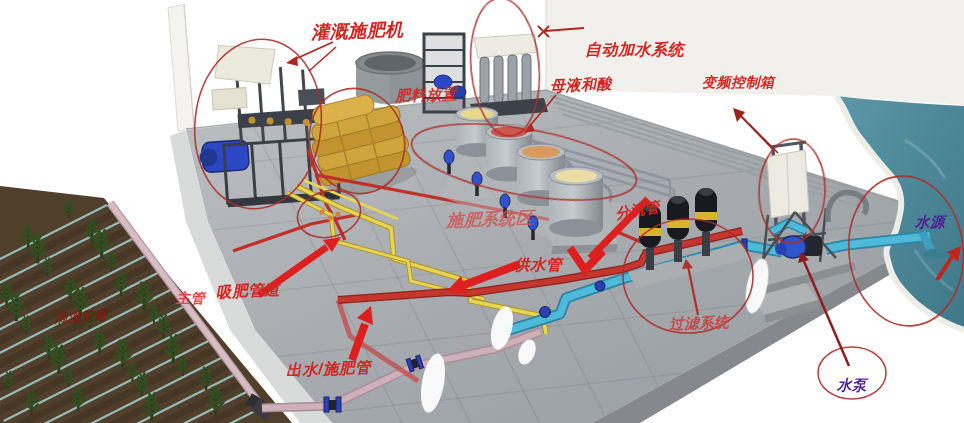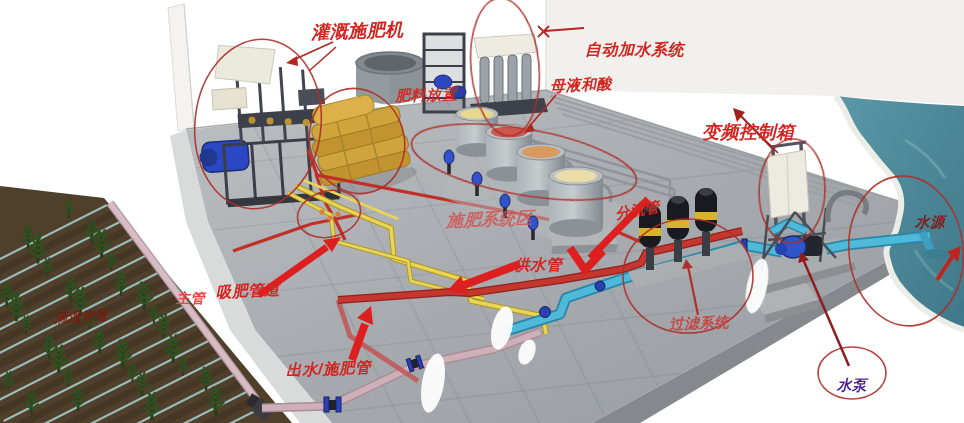--- a/index.html
+++ b/index.html
@@ -469,25 +469,25 @@
     <g fill="#b03028">
       <line x1="698" y1="315" x2="688" y2="266" stroke="#b03028" stroke-width="2.2"></line>
       <polygon points="686,259 693,268 682,269"></polygon>
     </g>
   </g>
 </svg>
 
 <div class="lbl" style="left:311px;top:22px;font-size:18px;transform:rotate(-2deg);">灌溉施肥机</div>
 <div class="lbl" style="left:585px;top:24px;font-size:16px;margin-top:18px;">自动加水系统</div>
 <div class="lbl" style="left:550px;top:77px;font-size:15px;transform:rotate(-3deg);">母液和酸</div>
-<div class="lbl" style="left:702px;top:75px;font-size:18px;margin-top:48px;">变频控制箱</div>
+<div class="lbl" style="left:702px;top:75px;font-size:14px;">变频控制箱</div>
 <div class="lbl" style="left:395px;top:87px;font-size:15px;transform:rotate(-2deg);opacity:.9;">肥料放置</div>
 <div class="lbl" style="left:446px;top:211px;font-size:17px;transform:rotate(-2deg) skewX(-6deg);color:#d15555;opacity:.85;">施肥系统区</div>
 <div class="lbl" style="left:615px;top:203px;font-size:14.5px;transform:rotate(-10deg);">分流管</div>
 <div class="lbl" style="left:514px;top:257px;font-size:15.5px;text-align:center;">供水管</div>
 <div class="lbl" style="left:216px;top:283px;font-size:15.5px;transform:rotate(-3deg);">吸肥管道</div>
 <div class="lbl" style="left:176px;top:291px;font-size:14px;color:#ef4444;">主管</div>
 <div class="lbl" style="left:286px;top:361px;font-size:15.5px;transform:rotate(-2deg);">出水/施肥管</div>
 <div class="lbl" style="left:669px;top:316px;font-size:14.5px;color:#c64848;transform:rotate(-2deg);">过滤系统</div>
 <div class="lbl" style="left:837px;top:378px;font-size:14.5px;color:#4c1d95;">水泵</div>
-<div class="lbl" style="left:915px;top:215px;font-size:14.5px;color:#7f1d1d;">水源</div>
+<div class="lbl" style="left:915px;top:215px;font-size:14.5px;color:#4c1d95;">水源</div>
 <div class="lbl" style="left:54px;top:310px;font-size:13px;color:#7c1b10;opacity:.85;transform:rotate(-4deg);">滴灌管道</div>
 </div>
 
 </body></html>

